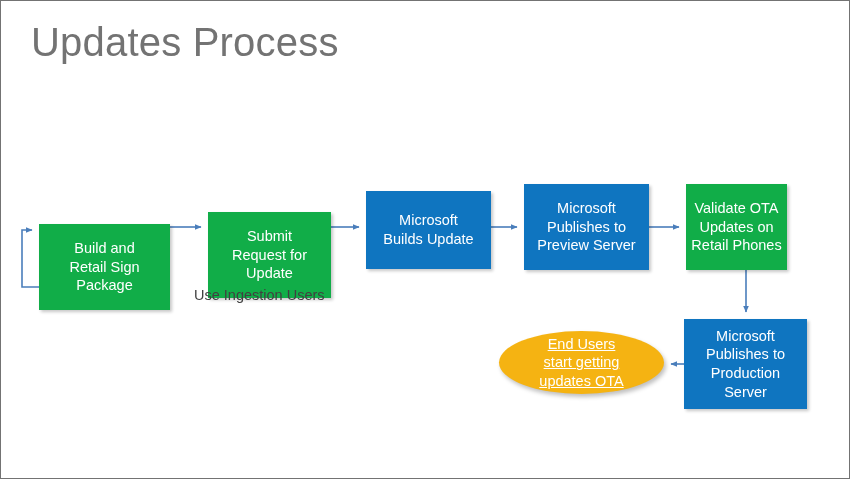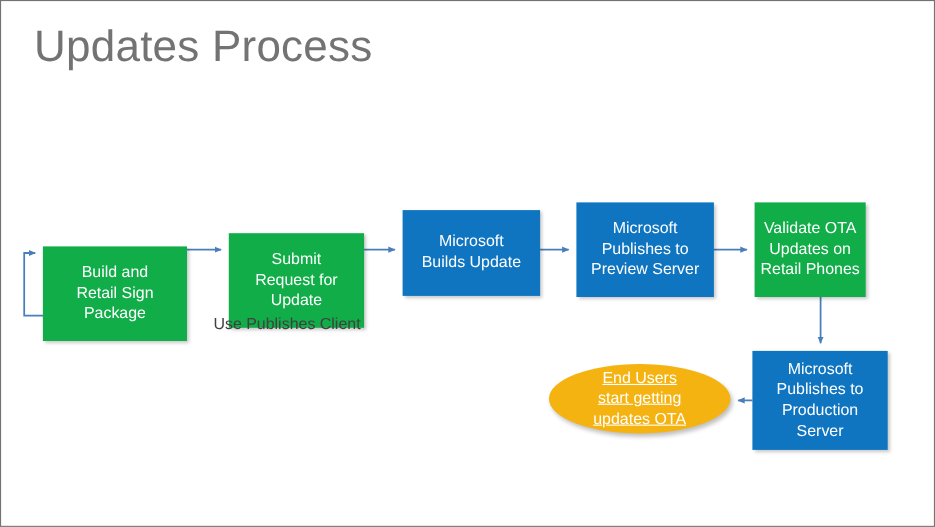--- a/index.html
+++ b/index.html
@@ -145,15 +145,15 @@
 Production
 Server</span>
   </div>
 
   <div class="node ellipse" style="left:498px; top:330px; width:165px; height:63px; background:#f5b312;">
     <span class="node-label">End Users
 start getting
 updates OTA</span>
   </div>
 
-  <div class="caption" style="left:193px; top:286px;">Use Publishes Client</div>
+  <div class="caption" style="left:193px; top:286px;">Use Ingestion Users</div>
 
 </div>
 
 </body></html>

